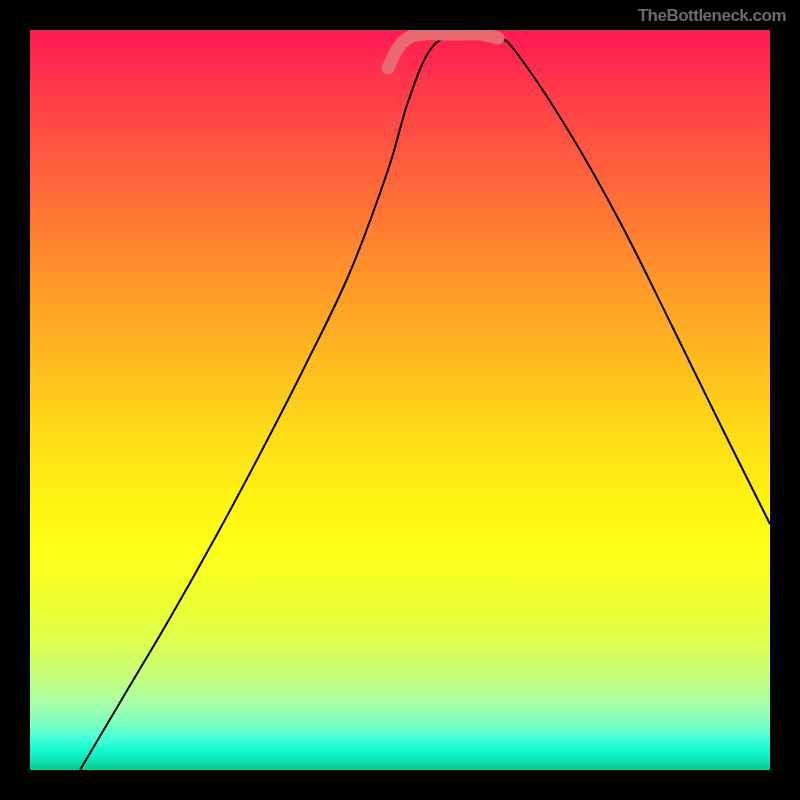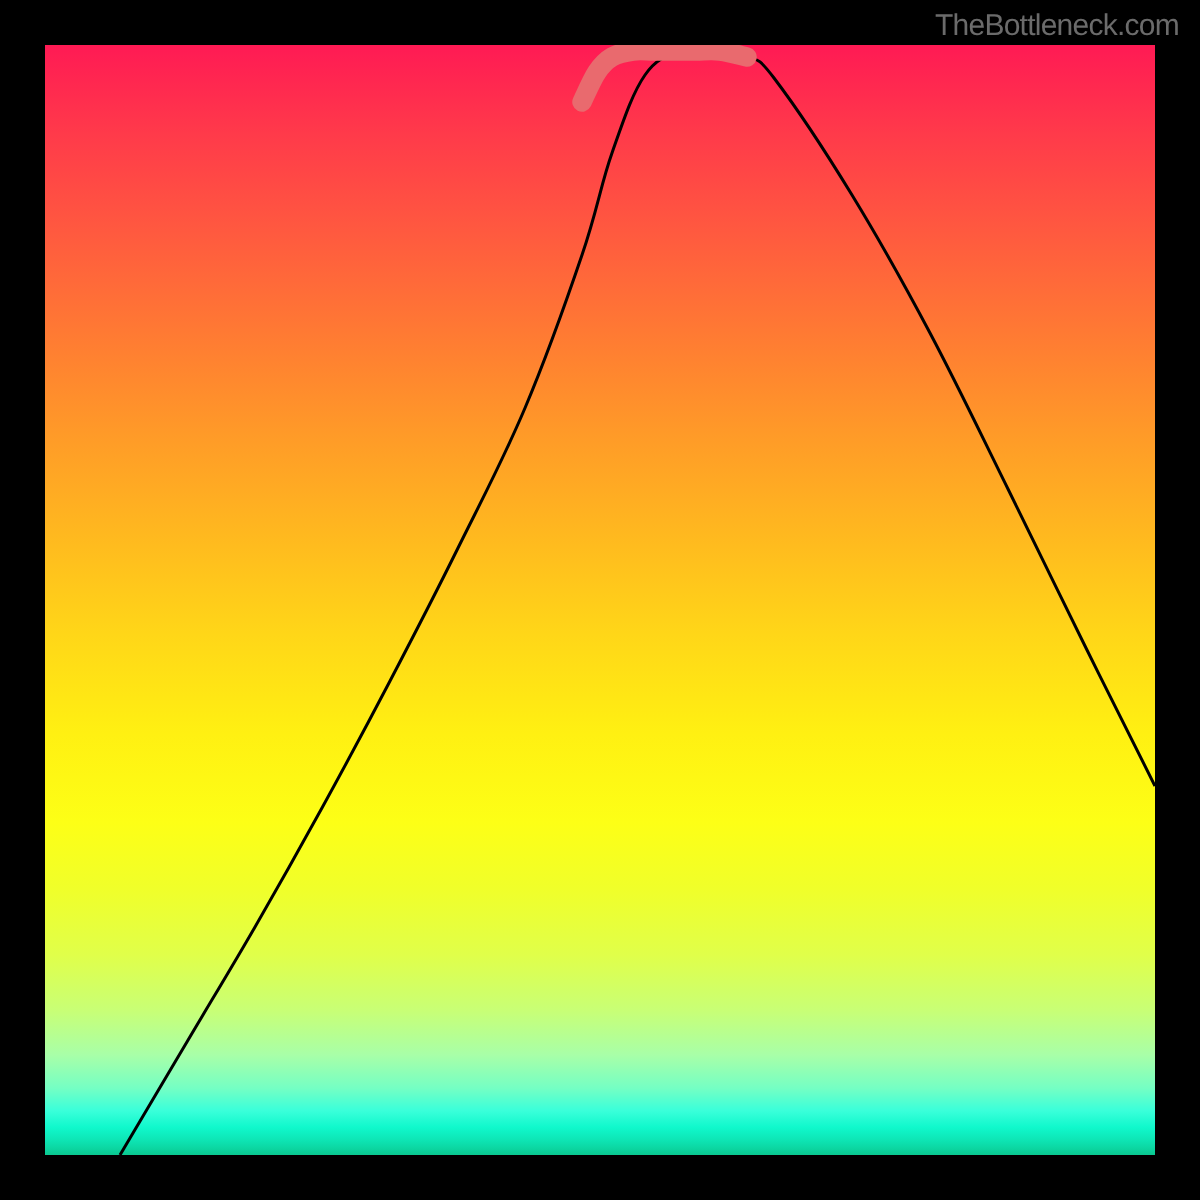--- a/index.html
+++ b/index.html
@@ -16,22 +16,22 @@
     top: 0;
     left: 0;
     width: 800px;
     height: 800px;
   }
   .watermark {
     position: absolute;
     top: 6px;
     right: 14px;
     color: #6b6b6b;
-    font-size: 20px;
-    font-weight: 400;
+    font-size: 17px;
+    font-weight: 700;
     letter-spacing: -0.5px;
   }
   .plot-area {
     position: absolute;
     top: 30px;
     left: 30px;
     width: 740px;
     height: 740px;
     background: linear-gradient(to bottom,
       #ff1a54 0%,

